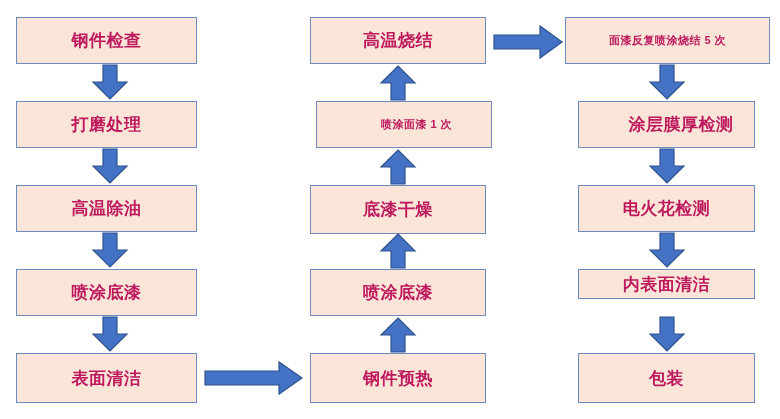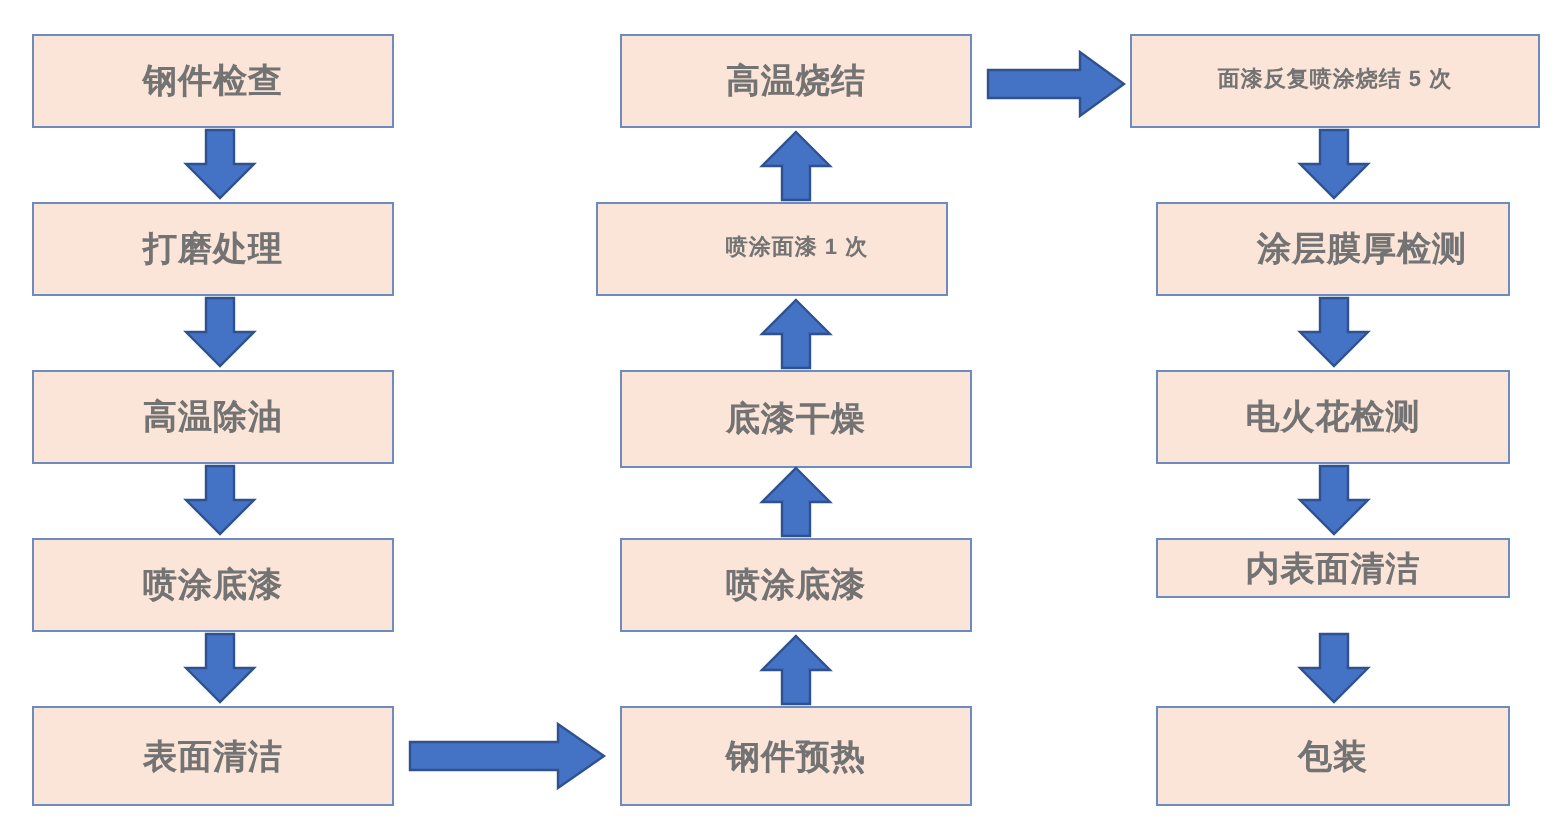--- a/index.html
+++ b/index.html
@@ -16,21 +16,21 @@
     font-family: "Liberation Sans", "DejaVu Sans", sans-serif;
   }
   .node {
     position: absolute;
     box-sizing: border-box;
     background: #FAE5D8;
     border: 1.4px solid #6E8BC0;
     display: flex;
     align-items: center;
     justify-content: center;
-    color: #737373;
+    color: #be185d;
     font-size: 17px;
     font-weight: 700;
     letter-spacing: 0.5px;
     white-space: nowrap;
     line-height: 1;
   }
   .node.small {
     font-size: 11px;
   }
   .arrow {
@@ -87,21 +87,21 @@
   </div>
 
   <div class="node" style="left:310px; top:17px; width:176px; height:47px;">高温烧结</div>
 
   <div class="arrow" style="left:376px; top:65px; width:44px; height:36px;">
     <svg width="44" height="36" viewBox="0 0 44 36">
       <polygon points="22,1 39,18 29,18 29,35 15,35 15,18 5,18" fill="#4472C4" stroke="#2F528F" stroke-width="1.2"></polygon>
     </svg>
   </div>
 
-  <div class="node small" style="left:298px; top:101px; width:176px; height:47px;padding-left:25px;">喷涂面漆 1 次</div>
+  <div class="node small" style="left:316px; top:101px; width:176px; height:47px;padding-left:25px;">喷涂面漆 1 次</div>
 
   <div class="arrow" style="left:376px; top:149px; width:44px; height:36px;">
     <svg width="44" height="36" viewBox="0 0 44 36">
       <polygon points="22,1 39,18 29,18 29,35 15,35 15,18 5,18" fill="#4472C4" stroke="#2F528F" stroke-width="1.2"></polygon>
     </svg>
   </div>
 
   <div class="node" style="left:310px; top:185px; width:176px; height:49px;">底漆干燥</div>
 
   <div class="arrow" style="left:376px; top:233px; width:44px; height:36px;">

